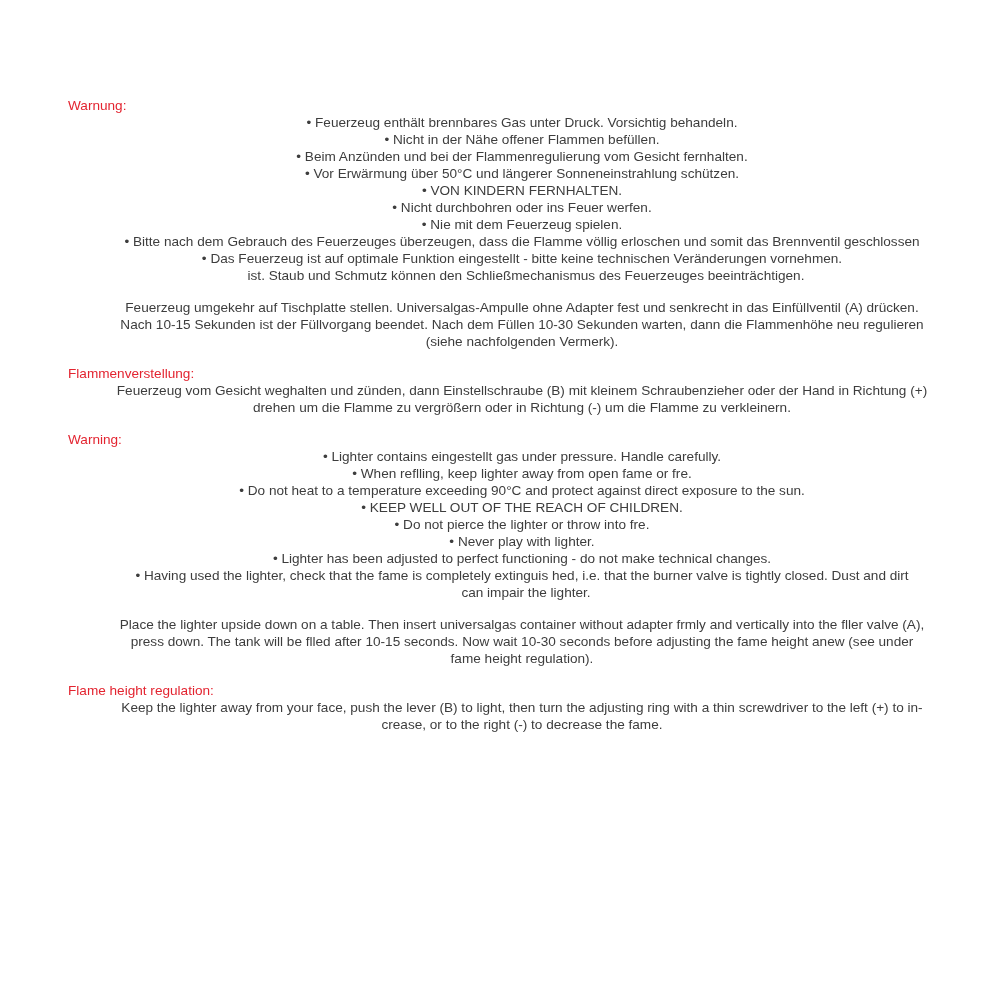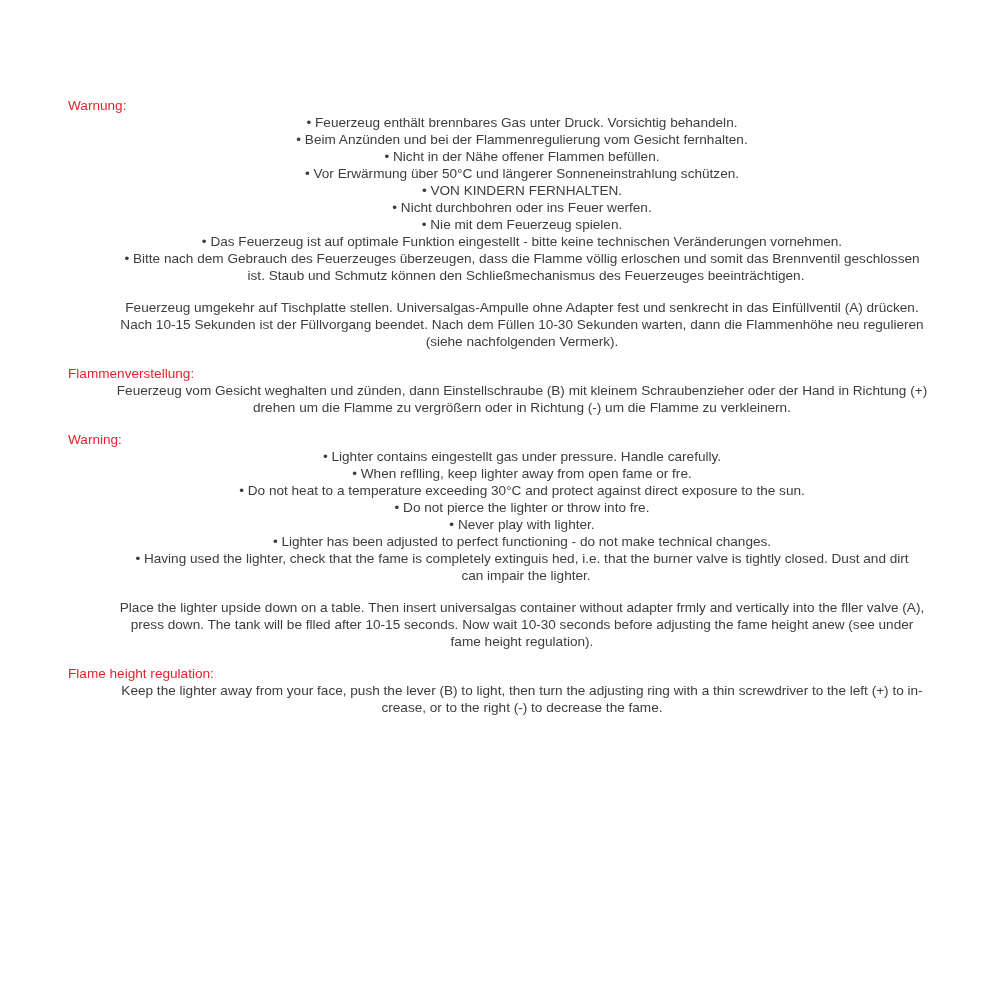--- a/index.html
+++ b/index.html
@@ -43,48 +43,49 @@
   .cont { padding-left: 8px; }
 </style>
 </head>
 <body>
 
 <div class="page">
 
   <div class="sec">
     <div class="heading">Warnung:</div>
     <div class="line">• Feuerzeug enthält brennbares Gas unter Druck. Vorsichtig behandeln.</div>
+    <div class="line">• Nicht in der Nähe offener Flammen befüllen.</div>
     <div class="line">• Beim Anzünden und bei der Flammenregulierung vom Gesicht fernhalten.</div>
-    <div class="line">• Nicht in der Nähe offener Flammen befüllen.</div>
     <div class="line">• Vor Erwärmung über 50°C und längerer Sonneneinstrahlung schützen.</div>
     <div class="line">• VON KINDERN FERNHALTEN.</div>
     <div class="line">• Nicht durchbohren oder ins Feuer werfen.</div>
     <div class="line">• Nie mit dem Feuerzeug spielen.</div>
+    <div class="line">• Bitte nach dem Gebrauch des Feuerzeuges überzeugen, dass die Flamme völlig erloschen und somit das Brennventil geschlossen</div>
     <div class="line">• Das Feuerzeug ist auf optimale Funktion eingestellt - bitte keine technischen Veränderungen vornehmen.</div>
-    <div class="line">• Bitte nach dem Gebrauch des Feuerzeuges überzeugen, dass die Flamme völlig erloschen und somit das Brennventil geschlossen</div>
     <div class="line cont">ist. Staub und Schmutz können den Schließmechanismus des Feuerzeuges beeinträchtigen.</div>
   </div>
 
   <div class="sec">
     <div class="line">Feuerzeug umgekehr auf Tischplatte stellen. Universalgas-Ampulle ohne Adapter fest und senkrecht in das Einfüllventil (A) drücken.</div>
     <div class="line">Nach 10-15 Sekunden ist der Füllvorgang beendet. Nach dem Füllen 10-30 Sekunden warten, dann die Flammenhöhe neu regulieren</div>
     <div class="line">(siehe nachfolgenden Vermerk).</div>
   </div>
 
   <div class="sec">
     <div class="heading">Flammenverstellung:</div>
     <div class="line">Feuerzeug vom Gesicht weghalten und zünden, dann Einstellschraube (B) mit kleinem Schraubenzieher oder der Hand in Richtung (+)</div>
     <div class="line">drehen um die Flamme zu vergrößern oder in Richtung (-) um die Flamme zu verkleinern.</div>
   </div>
 
   <div class="sec">
     <div class="heading">Warning:</div>
     <div class="line">• Lighter contains eingestellt gas under pressure. Handle carefully.</div>
     <div class="line">• When reflling, keep lighter away from open fame or fre.</div>
-    <div class="line">• Do not heat to a temperature exceeding 30°C and protect against direct exposure to the sun.</div>
+    <div class="line">• Do not heat to a temperature exceeding 90°C and protect against direct exposure to the sun.</div>
+    <div class="line">• KEEP WELL OUT OF THE REACH OF CHILDREN.</div>
     <div class="line">• Do not pierce the lighter or throw into fre.</div>
     <div class="line">• Never play with lighter.</div>
     <div class="line">• Lighter has been adjusted to perfect functioning - do not make technical changes.</div>
     <div class="line">• Having used the lighter, check that the fame is completely extinguis hed, i.e. that the burner valve is tightly closed. Dust and dirt</div>
     <div class="line cont">can impair the lighter.</div>
   </div>
 
   <div class="sec">
     <div class="line">Place the lighter upside down on a table. Then insert universalgas container without adapter frmly and vertically into the fller valve (A),</div>
     <div class="line">press down. The tank will be flled after 10-15 seconds. Now wait 10-30 seconds before adjusting the fame height anew (see under</div>

